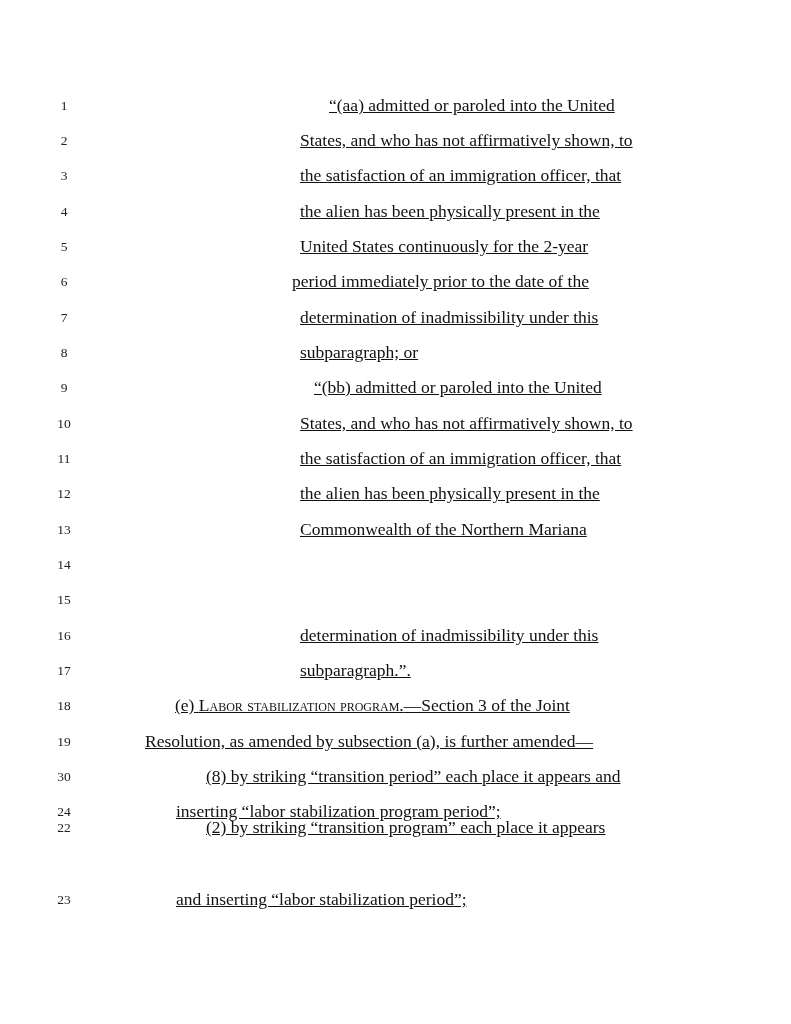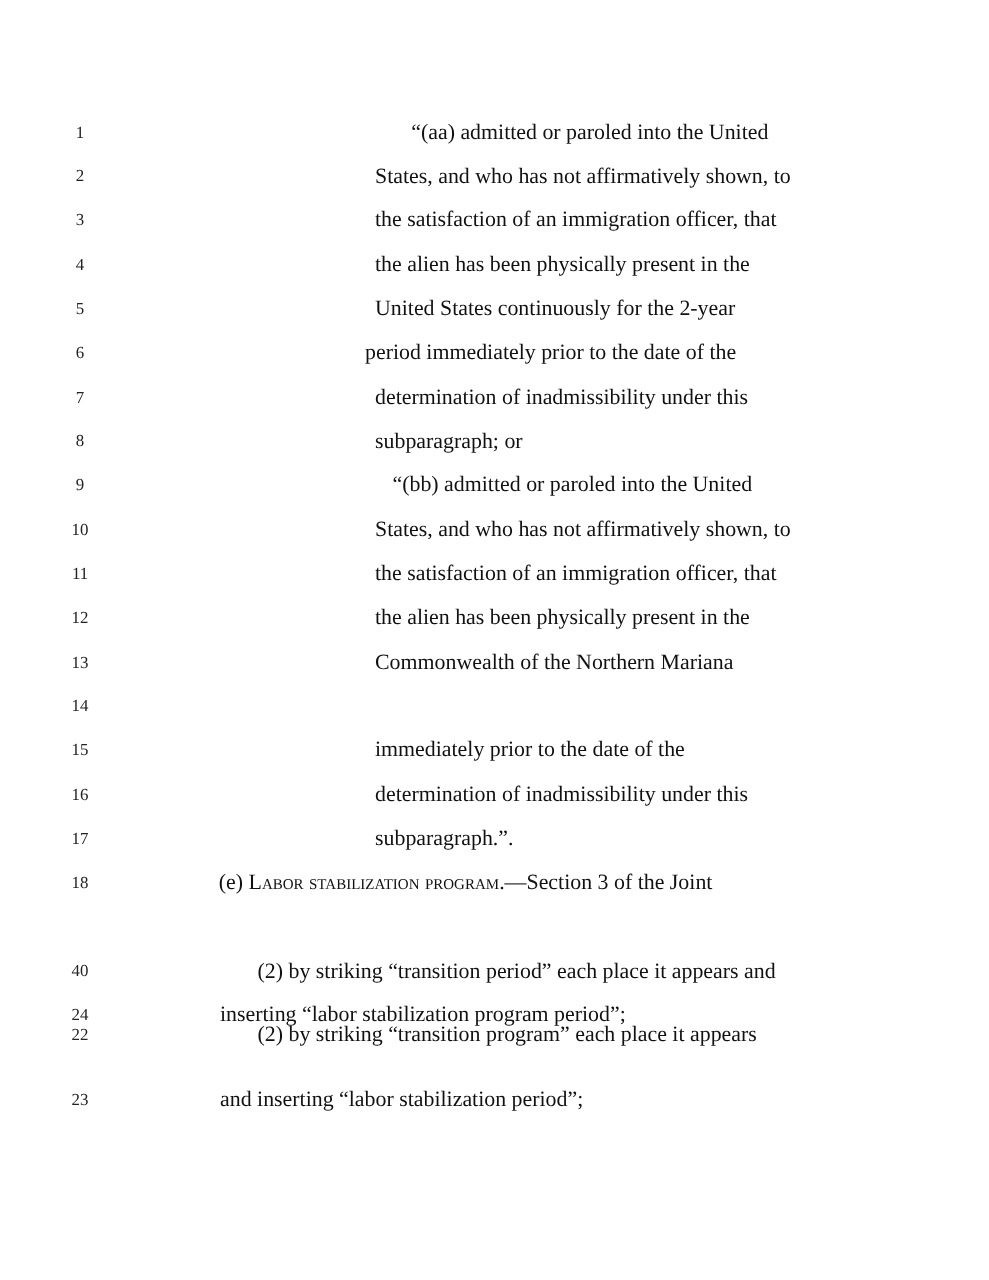--- a/index.html
+++ b/index.html
@@ -35,20 +35,21 @@
       position: absolute;
       left: 44px;
       width: 40px;
       text-align: center;
       font-size: 13.5px;
       color: #222222;
     }
     .text {
       position: absolute;
       top: 0;
+      text-decoration: underline;
     }
     .sc {
       font-variant: small-caps;
     }
   </style>
 </head>
 <body>
 
 <div class="page">
 
@@ -102,44 +103,47 @@
   </div>
   <div class="line" style="top:512px">
     <span class="lineno">13</span>
     <span class="text" style="left:300px">Commonwealth of the Northern Mariana</span>
   </div>
   <div class="line" style="top:547px">
     <span class="lineno">14</span>
   </div>
   <div class="line" style="top:582px">
     <span class="lineno">15</span>
-    <span class="text" style="left:300px">immediately prior to the date of the</span>
   </div>
   <div class="line" style="top:618px">
     <span class="lineno">16</span>
     <span class="text" style="left:300px">determination of inadmissibility under this</span>
   </div>
   <div class="line" style="top:653px">
     <span class="lineno">17</span>
     <span class="text" style="left:300px">subparagraph.”.</span>
   </div>
   <div class="line" style="top:688px">
     <span class="lineno">18</span>
     <span class="text" style="left:175px"><span>(e) </span><span class="sc">Labor stabilization program.</span><span>—Section 3 of the Joint</span></span>
   </div>
+  <div class="line" style="top:724px">
+    <span class="lineno">19</span>
+    <span class="text" style="left:145px">Resolution, as amended by subsection (a), is further amended—</span>
+  </div>
   <div class="line" style="top:759px">
-    <span class="lineno">40</span>
-    <span class="text" style="left:206px">(2) by striking “transition period” each place it appears and</span>
+    <span class="lineno">30</span>
+    <span class="text" style="left:206px">(8) by striking “transition period” each place it appears and</span>
   </div>
   <div class="line" style="top:794px">
     <span class="lineno">24</span>
     <span class="text" style="left:176px">inserting “labor stabilization program period”;</span>
   </div>
   <div class="line" style="top:810px">
     <span class="lineno">22</span>
     <span class="text" style="left:206px">(2) by striking “transition program” each place it appears</span>
   </div>
-  <div class="line" style="top:862px">
+  <div class="line" style="top:882px">
     <span class="lineno">23</span>
     <span class="text" style="left:176px">and inserting “labor stabilization period”;</span>
   </div>
 
 </div>
 
 </body></html>

